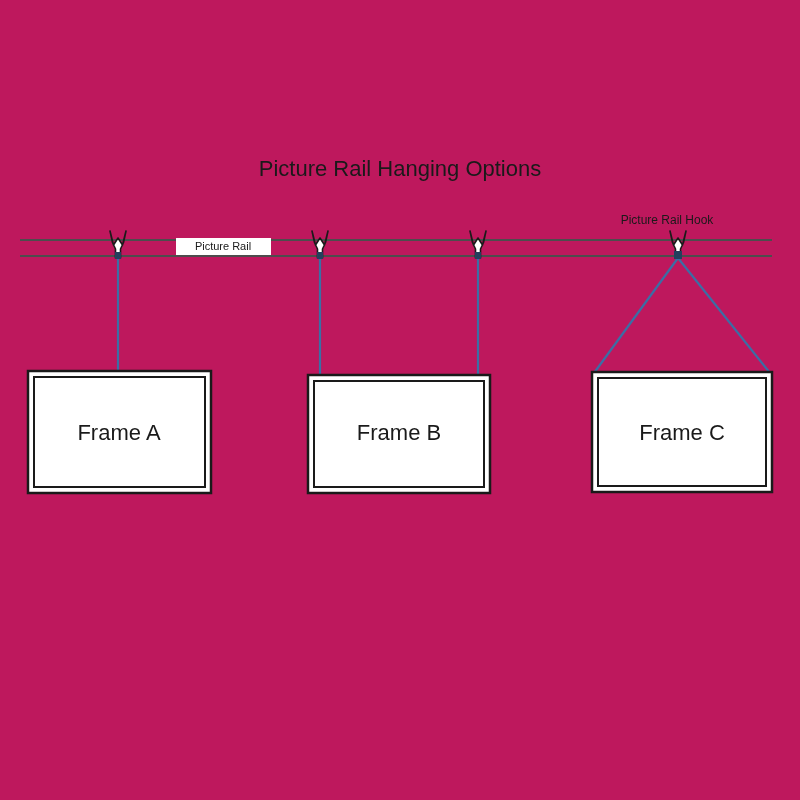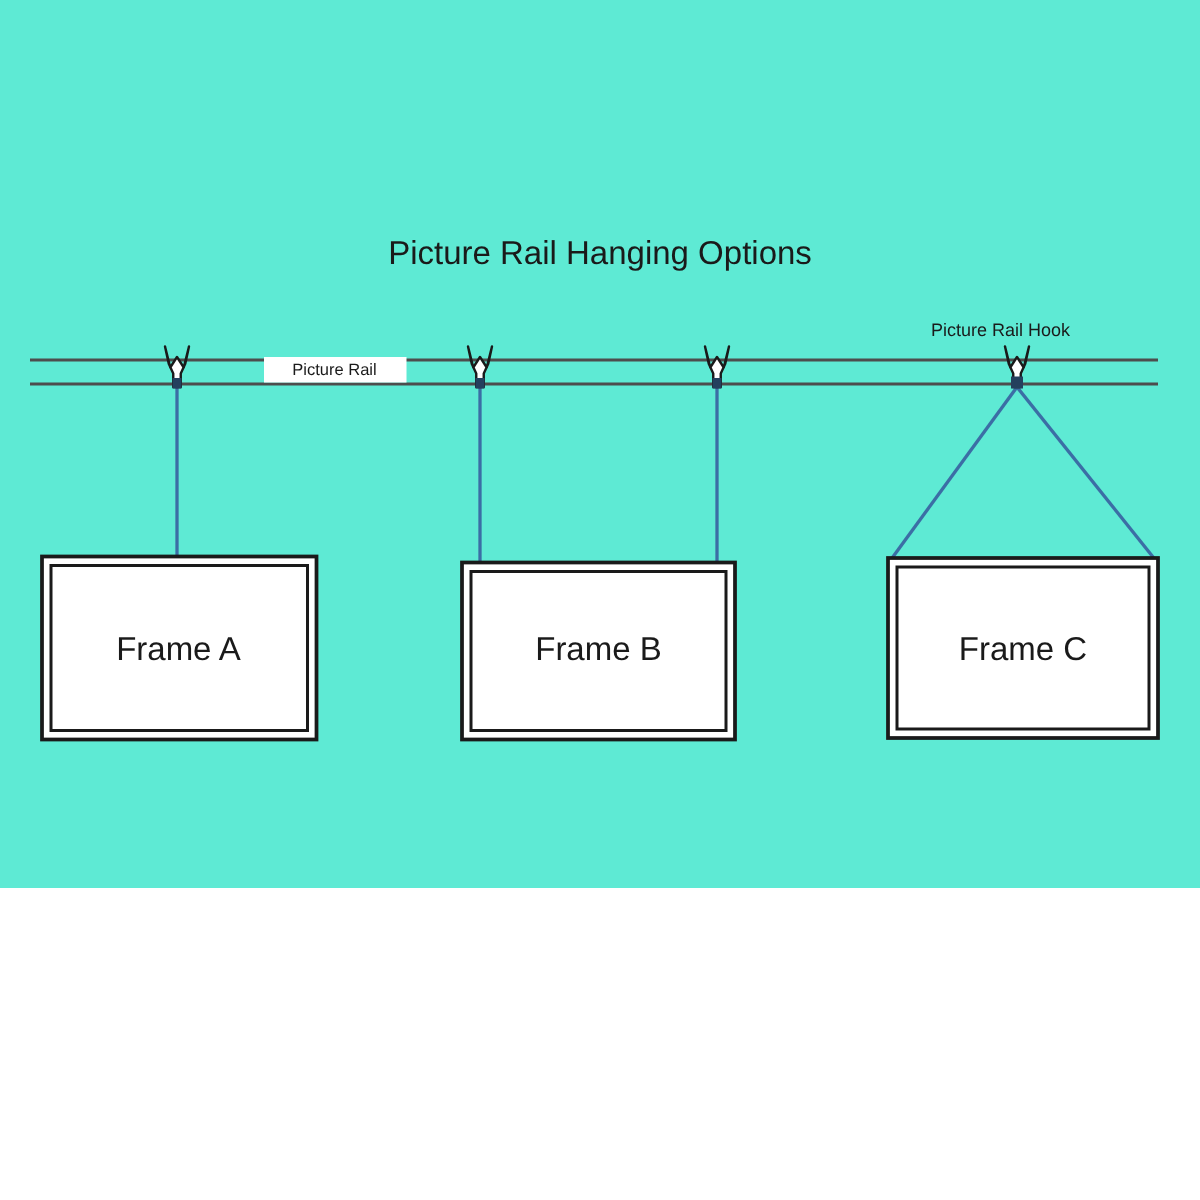--- a/index.html
+++ b/index.html
@@ -3,22 +3,22 @@
 <meta charset="utf-8">
 <style>
   html, body {
     margin: 0;
     padding: 0;
     background: #ffffff;
   }
   #canvas {
     position: relative;
     width: 800px;
-    height: 592px;
-    background: #5eead4;
+    height: 800px;
+    background: #be185d;
     overflow: hidden;
     font-family: "Liberation Sans", sans-serif;
   }
   #diagram-svg {
     position: absolute;
     left: 0;
     top: 0;
     width: 800px;
     height: 800px;
   }

